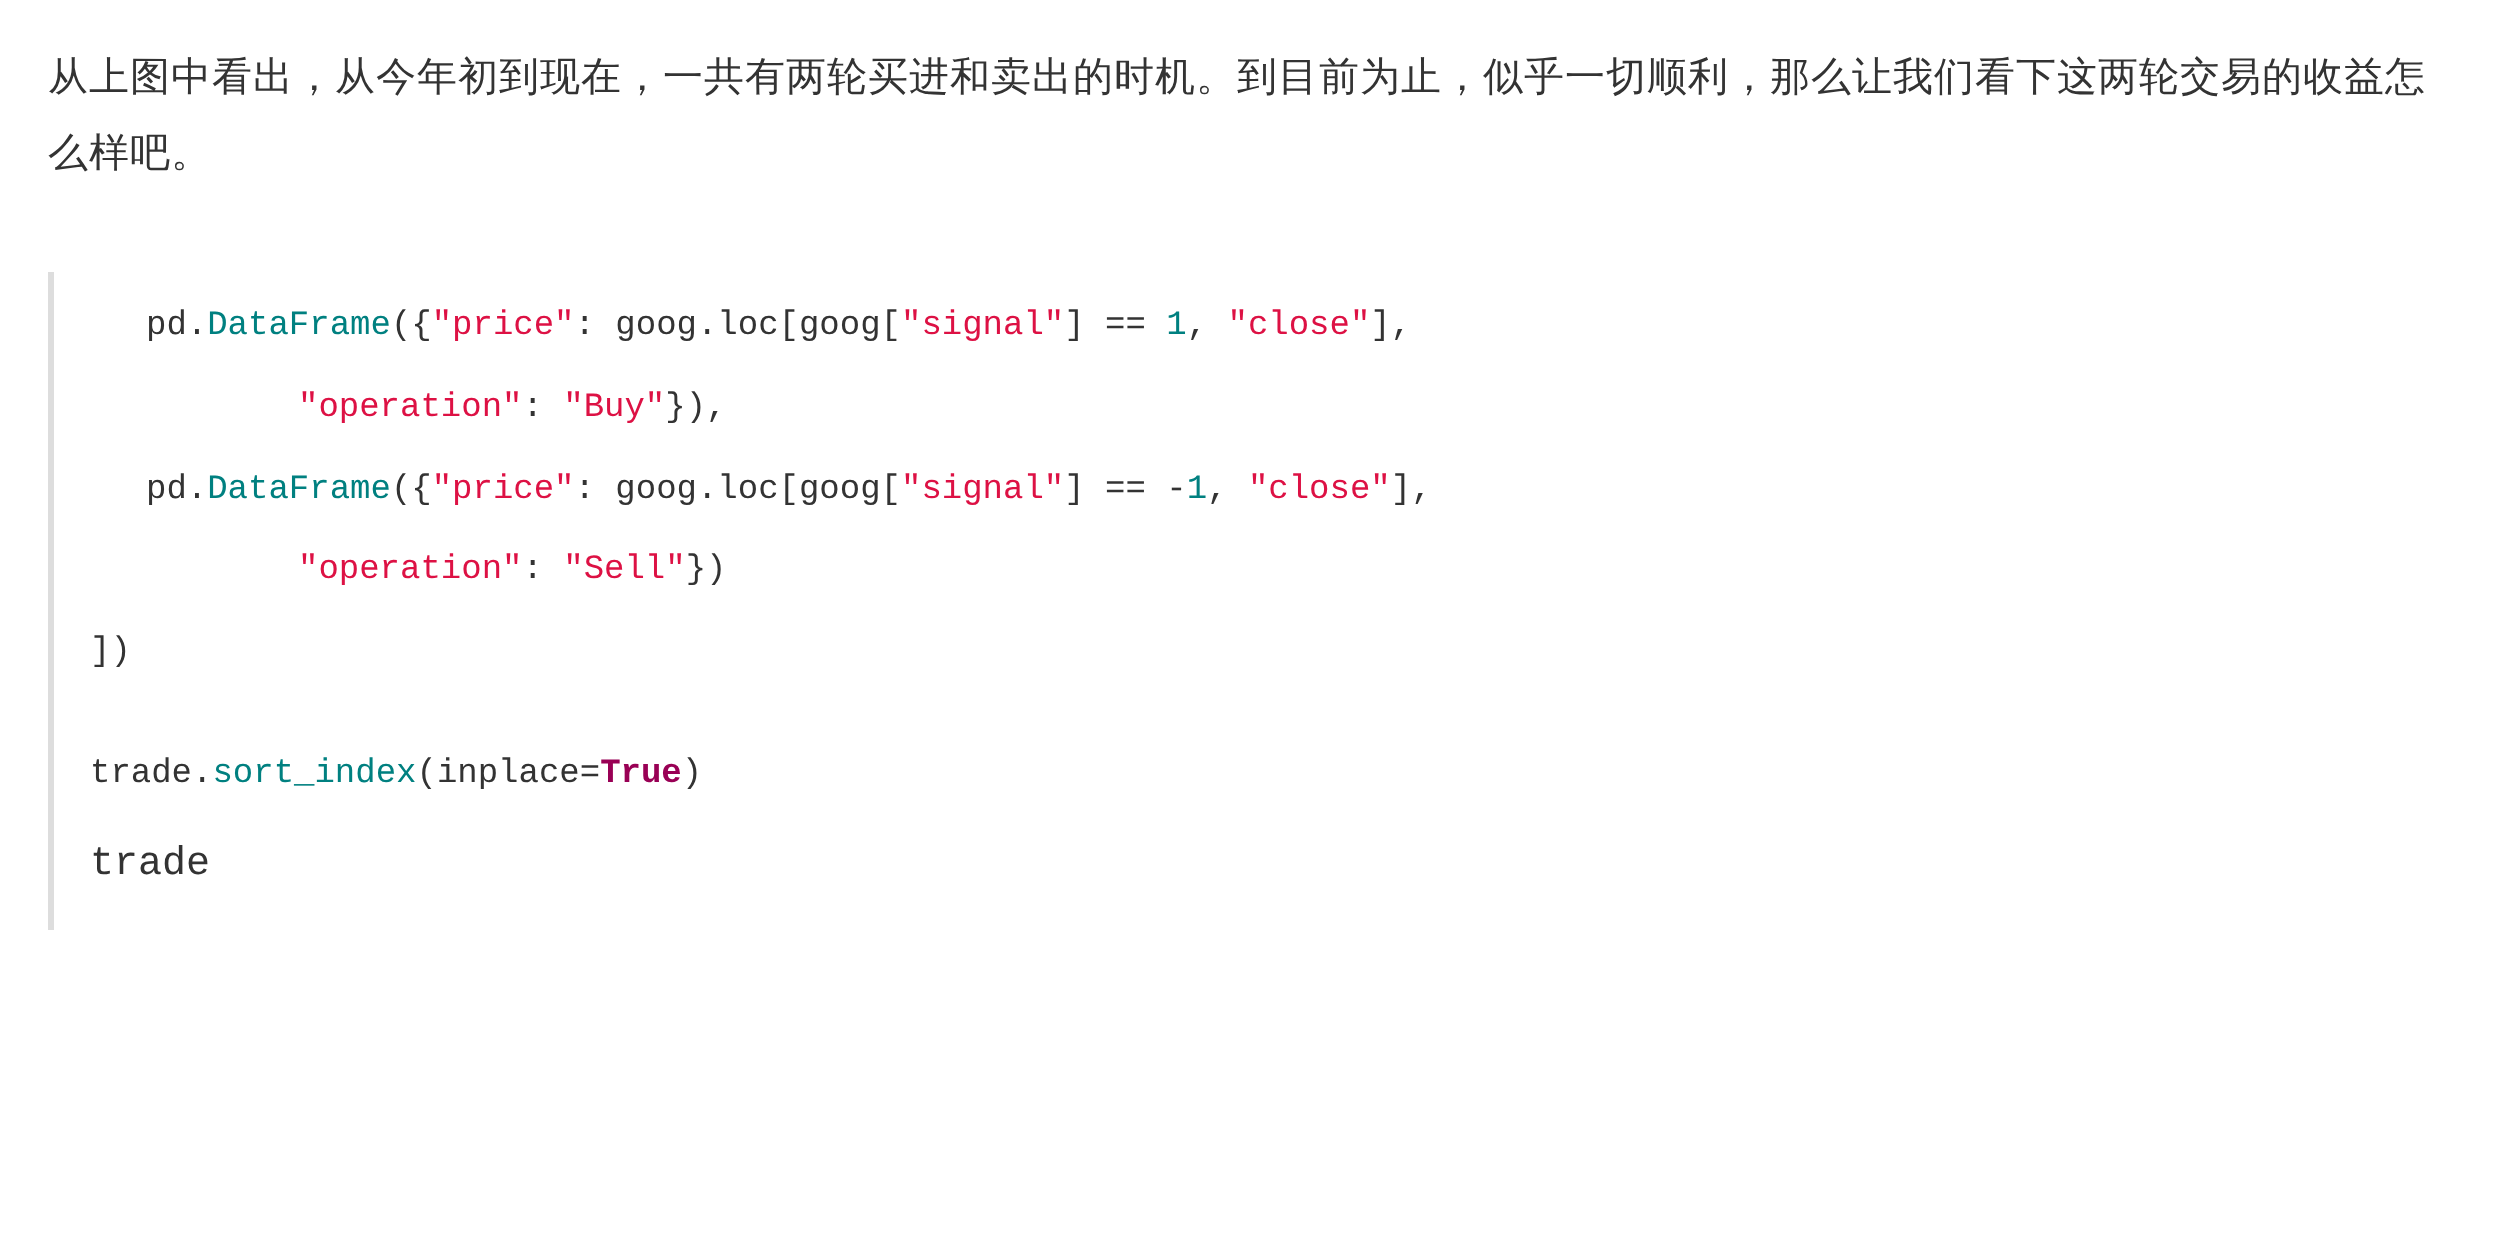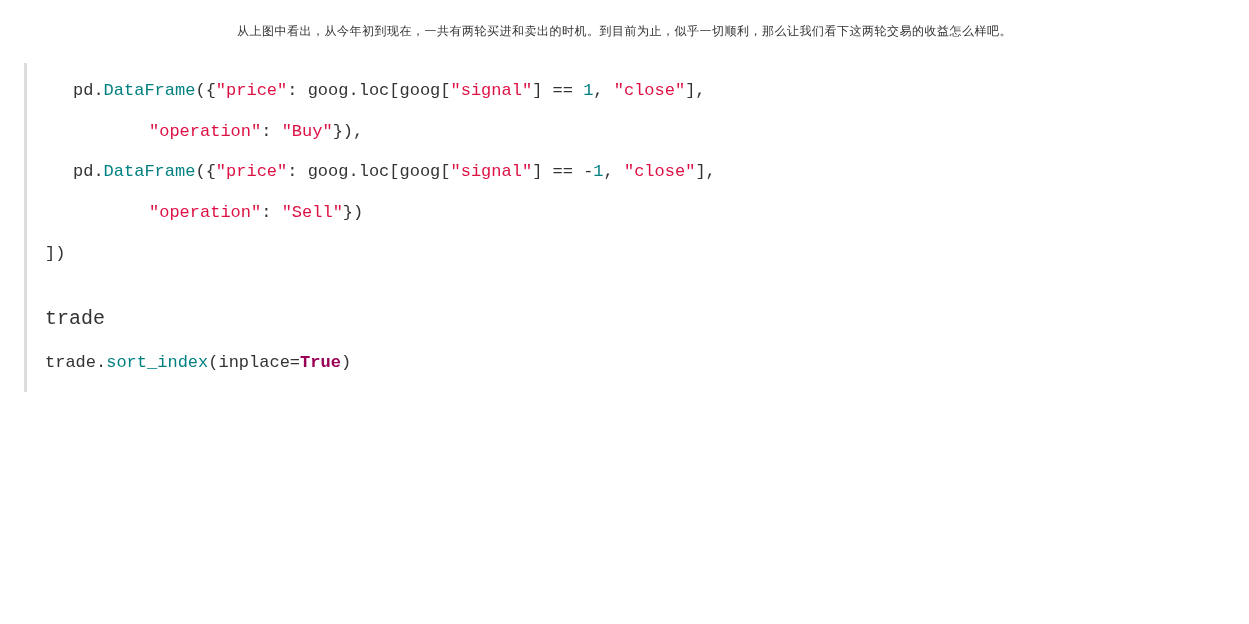--- a/index.html
+++ b/index.html
@@ -9,26 +9,25 @@
     }
     body {
       font-family: "Microsoft YaHei", "PingFang SC", -apple-system, sans-serif;
       background: #ffffff;
       padding: 20px 24px;
       color: #333333;
       width: 1249px;
       font-size: 15px;
     }
     .prose-text {
-      font-size: 12px;
+      font-size: 20px;
       line-height: 1.9;
       color: #333333;
-      margin-bottom: 20px;
+      margin-bottom: 40px;
       letter-spacing: 0.5px;
-      text-align: center;
     }
     .code-block {
       border-left: 3px solid #dddddd;
       padding: 8px 0 8px 18px;
       font-family: "Segoe UI", Consolas, "Courier New", monospace;
       font-size: 17px;
       line-height: 2.4;
     }
     .code-line {
       white-space: pre;
@@ -58,17 +57,17 @@
   <div class="code-line indent-2"><span class="tok-string">"operation"</span><span class="tok-default">: </span><span class="tok-string">"Buy"</span><span class="tok-default">}),</span></div>
 
   <div class="code-line indent-1"><span class="tok-name">pd.</span><span class="tok-call">DataFrame</span><span class="tok-default">({</span><span class="tok-string">"price"</span><span class="tok-default">: goog.loc[goog[</span><span class="tok-string">"signal"</span><span class="tok-default">] == -</span><span class="tok-number">1</span><span class="tok-default">, </span><span class="tok-string">"close"</span><span class="tok-default">],</span></div>
 
   <div class="code-line indent-2"><span class="tok-string">"operation"</span><span class="tok-default">: </span><span class="tok-string">"Sell"</span><span class="tok-default">})</span></div>
 
   <div class="code-line"><span class="tok-default">])</span></div>
 
   <div class="blank-line"></div>
 
+  <div class="code-line"><span class="tok-name">trade.</span><span class="tok-call">sort_index</span><span class="tok-default">(inplace=</span><span class="tok-keyword">True</span><span class="tok-default">)</span></div>
+
   <div class="code-line last-line"><span class="tok-text">trade</span></div>
-
-  <div class="code-line"><span class="tok-name">trade.</span><span class="tok-call">sort_index</span><span class="tok-default">(inplace=</span><span class="tok-keyword">True</span><span class="tok-default">)</span></div>
 
 </div>
 
 </body></html>

